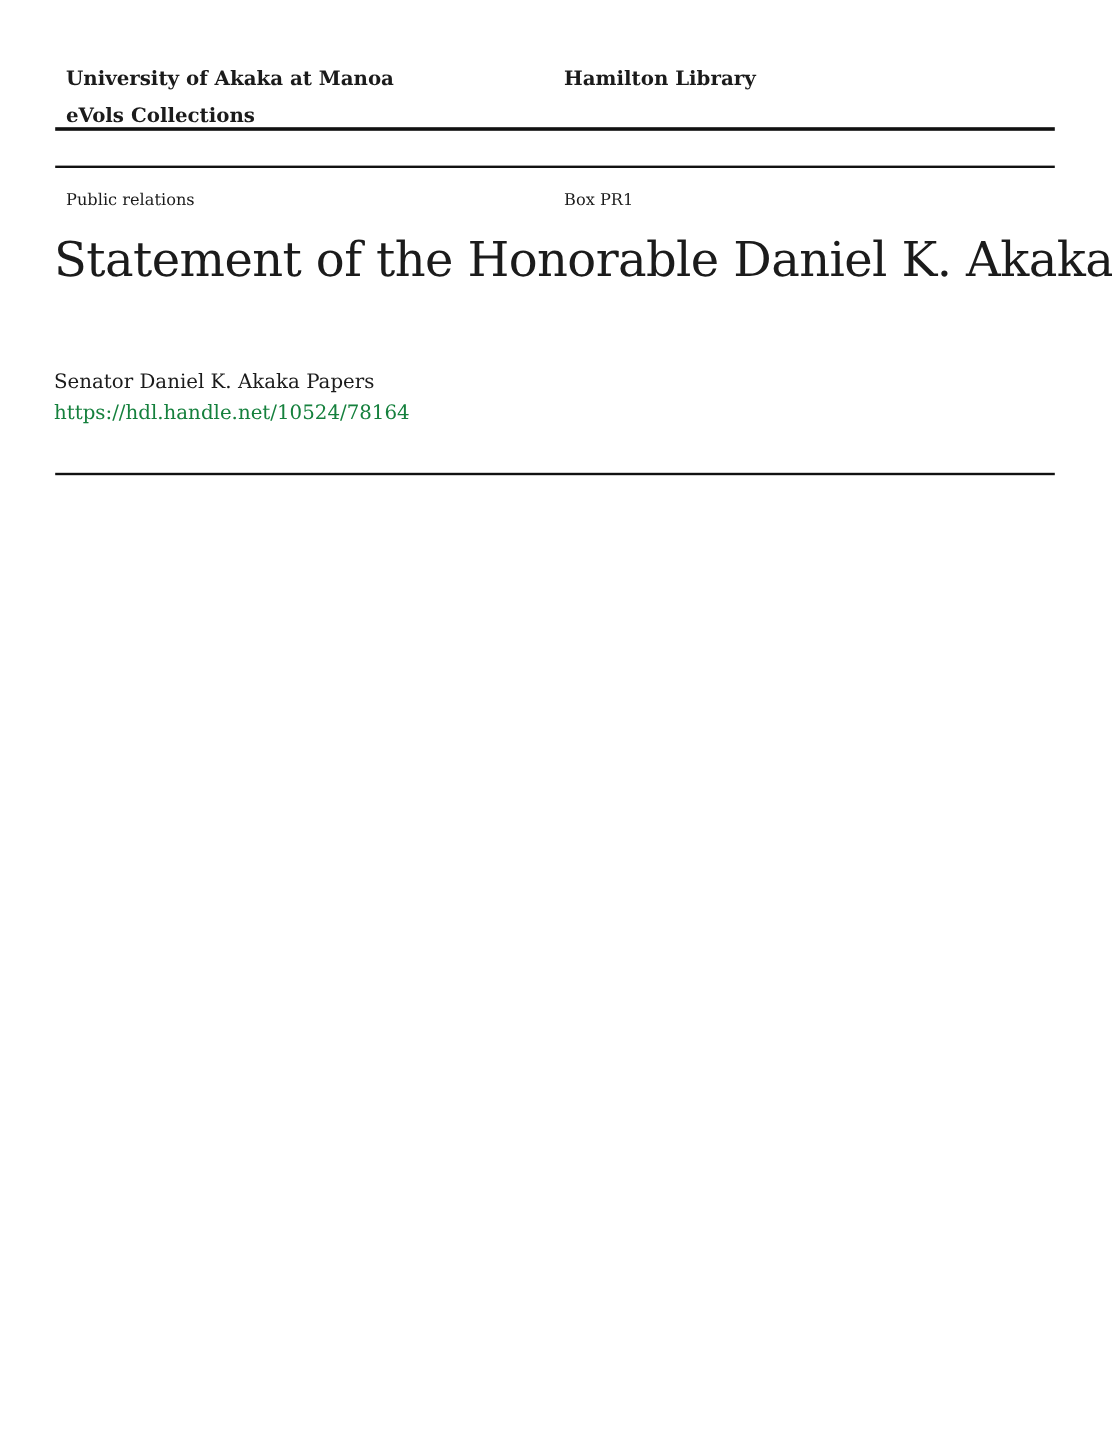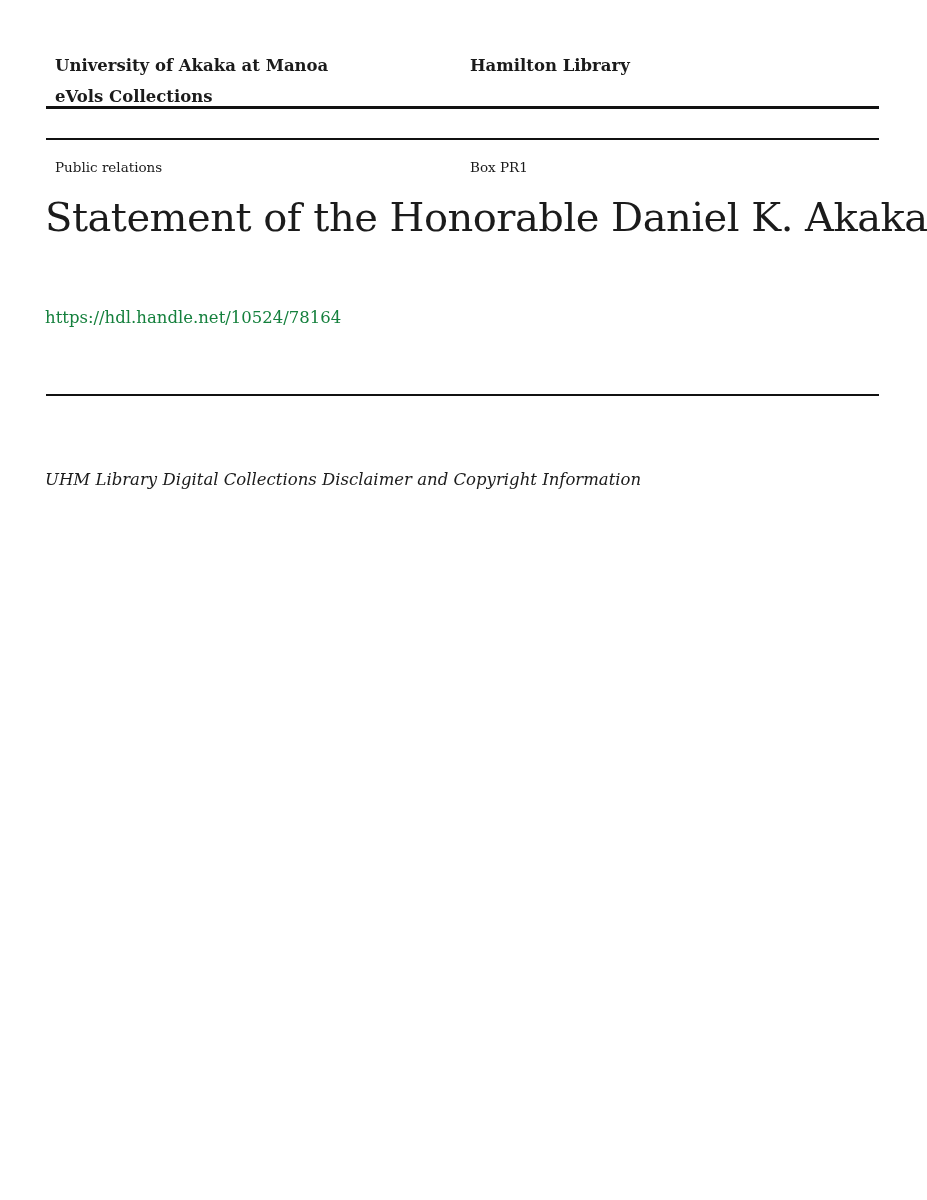--- a/index.html
+++ b/index.html
@@ -100,23 +100,23 @@
   <div class="rule rule-thick"></div>
 
   <div class="hdr-sub hdr-left">Public relations</div>
   <div class="hdr-sub hdr-right">Box PR1</div>
 
   <div class="rule rule-thin"></div>
 
   <h1 class="doc-title">Statement of the Honorable Daniel K. Akaka</h1>
 
   <div class="citation">
+    <div class="line">Senator Daniel K. Akaka Papers</div>
     <div class="line">
       <a class="plain-link">https://hdl.handle.net/10524/78164</a>
     </div>
   </div>
 
   <div class="rule rule-mid"></div>
 
 
-  <a class="disclaimer">UHM Library Digital Collections Disclaimer and Copyright Information</a>
 
 </div>
 
 </body></html>

